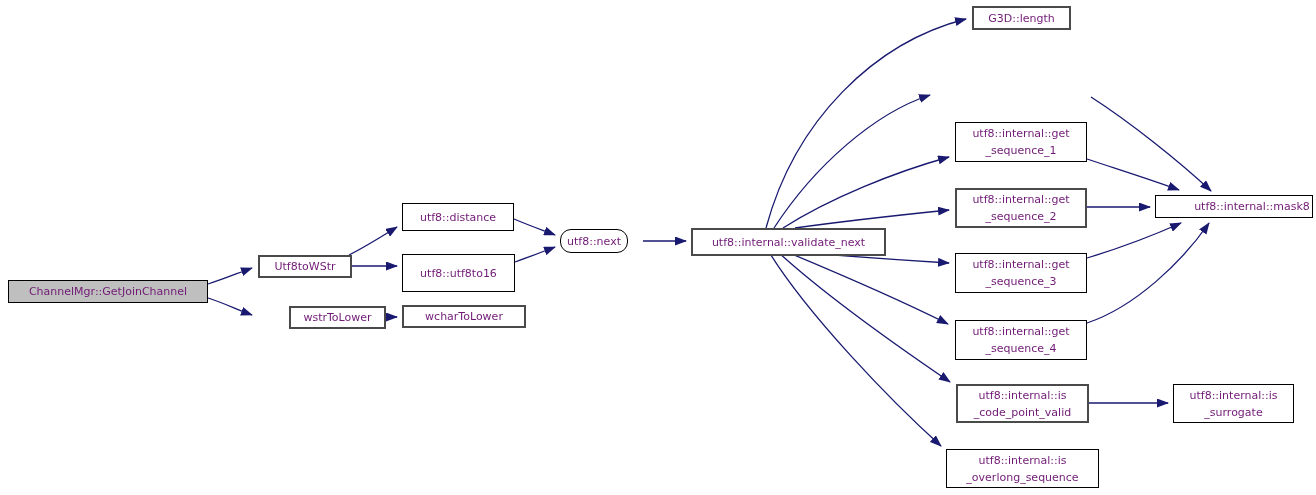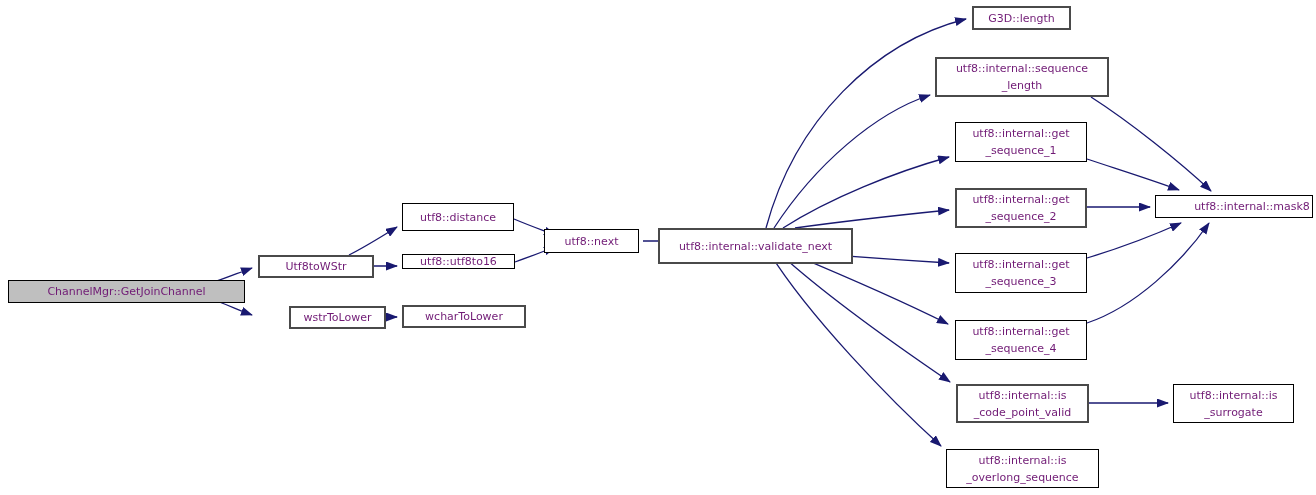--- a/index.html
+++ b/index.html
@@ -75,31 +75,29 @@
       <path d="M 787,252 C 835,272 900,300 948,324" fill="none" stroke="#191970" stroke-width="1.3" marker-end="url(#arrowhead)"></path>
       <path d="M 778,252 C 825,295 900,348 950,382" fill="none" stroke="#191970" stroke-width="1.3" marker-end="url(#arrowhead)"></path>
       <path d="M 769,252 C 808,315 890,400 941,446" fill="none" stroke="#191970" stroke-width="1.3" marker-end="url(#arrowhead)"></path>
       <path d="M 1091,97 C 1130,122 1180,162 1211,191" fill="none" stroke="#191970" stroke-width="1.3" marker-end="url(#arrowhead)"></path>
       <path d="M 1087,159 C 1120,170 1152,180 1179,190" fill="none" stroke="#191970" stroke-width="1.3" marker-end="url(#arrowhead)"></path>
       <path d="M 1087,207 L 1150,207" fill="none" stroke="#191970" stroke-width="1.3" marker-end="url(#arrowhead)"></path>
       <path d="M 1087,258 C 1120,248 1152,236 1181,223" fill="none" stroke="#191970" stroke-width="1.3" marker-end="url(#arrowhead)"></path>
       <path d="M 1087,323 C 1135,307 1182,262 1209,223" fill="none" stroke="#191970" stroke-width="1.3" marker-end="url(#arrowhead)"></path>
       <path d="M 1089,403 L 1168,403" fill="none" stroke="#191970" stroke-width="1.3" marker-end="url(#arrowhead)"></path>
     </svg>
-<div class="node highlight" style="left: 8px; top: 280px; width: 237px; height: 23px;"><span>ChannelMgr::GetJoinChannel</span></div>
-    <div class="node bold" style="left: 258px; top: 255px; width: 116px; height: 23px;"><span>Utf8toWStr</span></div>
+<div class="node highlight" style="left: 8px; top: 280px; width: 200px; height: 23px;"><span>ChannelMgr::GetJoinChannel</span></div>
+    <div class="node bold" style="left: 258px; top: 255px; width: 94px; height: 23px;"><span>Utf8toWStr</span></div>
     <div class="node bold" style="left: 257px; top: 306px; width: 97px; height: 23px; margin-left: 32px;"><span>wstrToLower</span></div>
     <div class="node" style="left: 402px; top: 203px; width: 112px; height: 28px;"><span>utf8::distance</span></div>
-    <div class="node" style="left: 402px; top: 254px; width: 113px; height: 15px;"><span>utf8::utf8to16</span></div>
+    <div class="node" style="left: 402px; top: 254px; width: 113px; height: 38px;"><span>utf8::utf8to16</span></div>
     <div class="node bold" style="left: 402px; top: 305px; width: 124px; height: 23px;"><span>wcharToLower</span></div>
-    <div class="node" style="left: 544px; top: 229px; width: 95px; height: 24px;"><span>utf8::next</span></div>
-    <div class="node bold" style="left: 658px; top: 228px; width: 195px; height: 36px;"><span>utf8::internal::validate_next</span></div>
+    <div class="node" style="left: 560px; top: 229px; width: 68px; height: 24px; border-radius: 11px;"><span>utf8::next</span></div>
+    <div class="node bold" style="left: 691px; top: 228px; width: 195px; height: 28px;"><span>utf8::internal::validate_next</span></div>
     <div class="node bold" style="left: 972px; top: 6px; width: 99px; height: 24px;"><span>G3D::length</span></div>
-    <div class="node bold" style="left: 935px; top: 57px; width: 174px; height: 40px;"><span>utf8::internal::sequence
-_length</span></div>
     <div class="node" style="left: 955px; top: 122px; width: 132px; height: 40px;"><span>utf8::internal::get
 _sequence_1</span></div>
     <div class="node bold" style="left: 955px; top: 188px; width: 132px; height: 40px;"><span>utf8::internal::get
 _sequence_2</span></div>
     <div class="node" style="left: 1155px; top: 195px; width: 158px; height: 23px; padding-left: 36px;"><span>utf8::internal::mask8</span></div>
     <div class="node" style="left: 955px; top: 253px; width: 132px; height: 40px;"><span>utf8::internal::get
 _sequence_3</span></div>
     <div class="node" style="left: 955px; top: 320px; width: 132px; height: 40px;"><span>utf8::internal::get
 _sequence_4</span></div>
     <div class="node bold" style="left: 956px; top: 384px; width: 133px; height: 39px;"><span>utf8::internal::is

